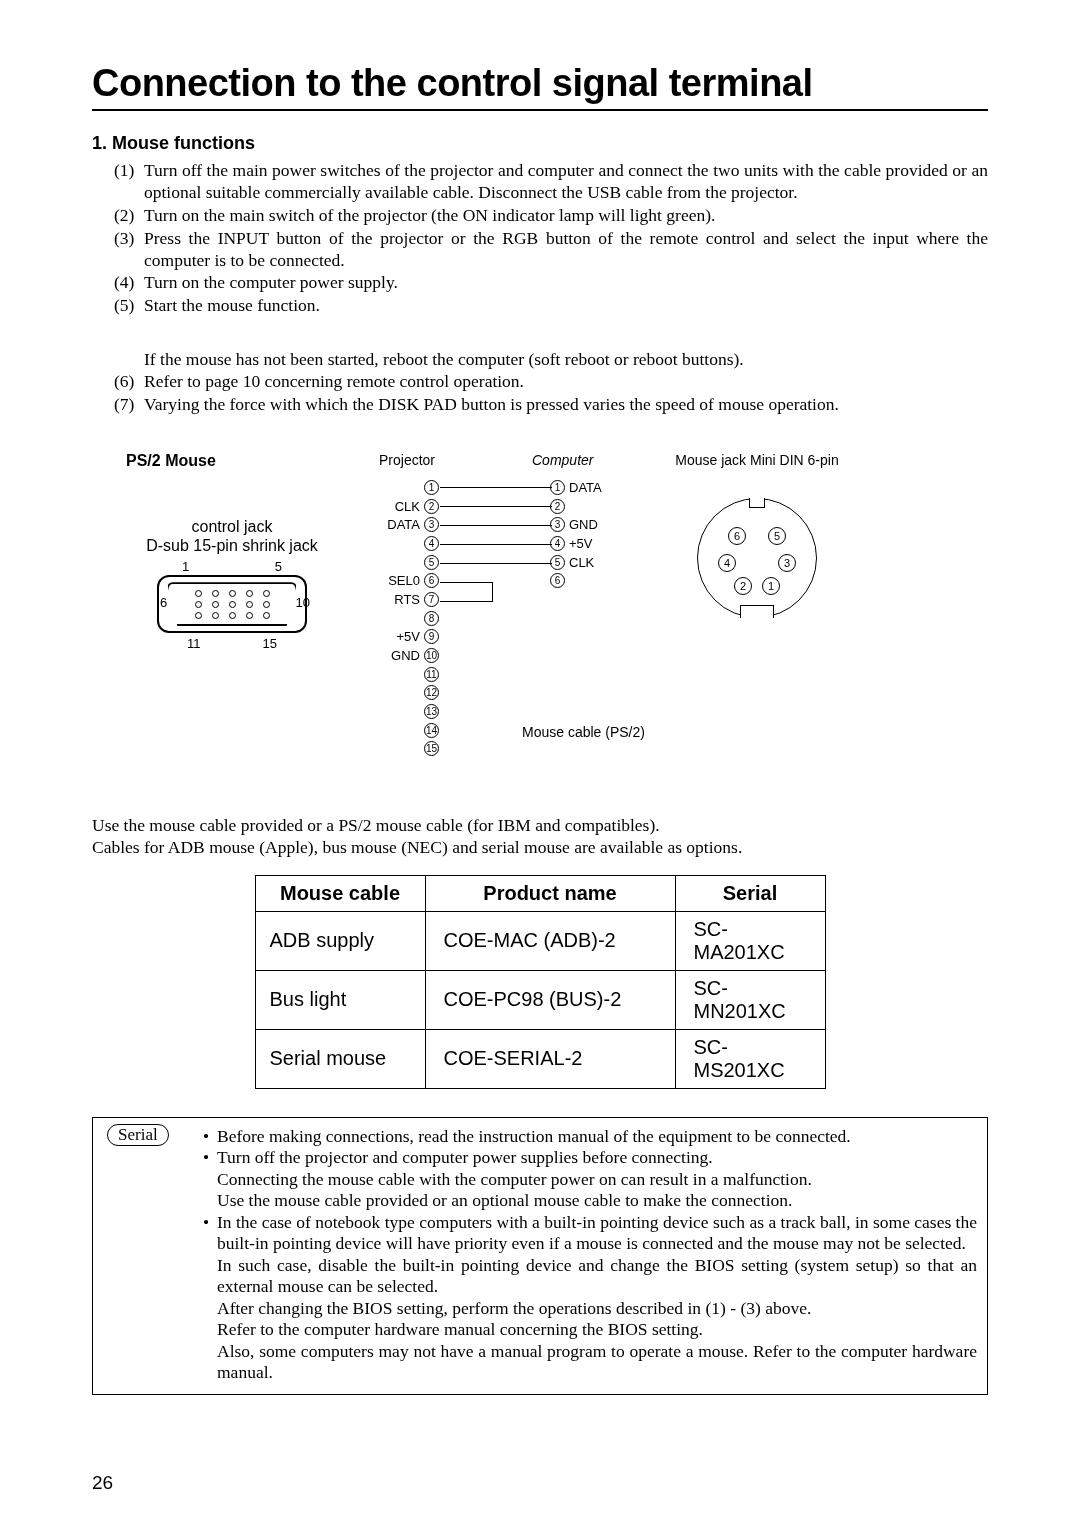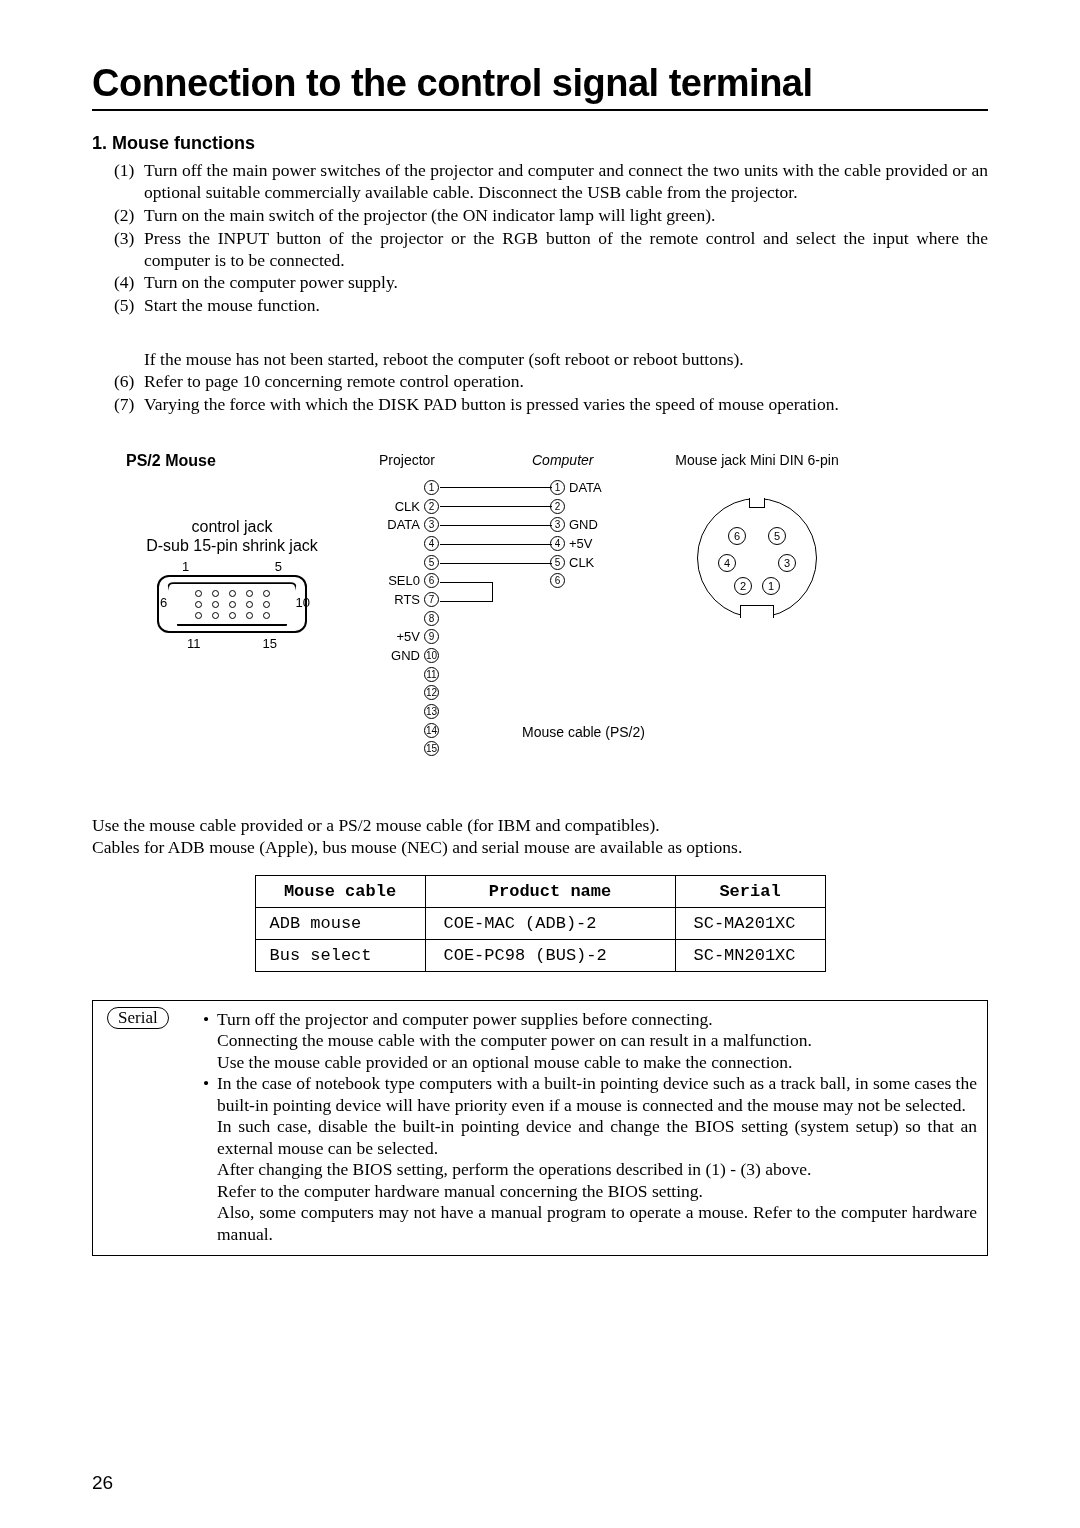--- a/index.html
+++ b/index.html
@@ -134,22 +134,22 @@
   .mdin .p2{ left:36px; bottom:22px;}
   .mdin .p1{ right:36px; bottom:22px;}
 
   .cable-label { position:absolute; left:430px; top:272px; font-family:Arial,sans-serif; font-size:14px;}
 
   .notes { font-size: 17.5px; line-height:1.25; margin-bottom:16px;}
 
   table.cables {
     border-collapse: collapse;
     margin: 16px auto 28px;
-    font-family: Liberation Mono, monospace;
-    font-size: 17px;
+    font-family: Liberation Sans, sans-serif;
+    font-size: 20px;
   }
   table.cables th, table.cables td {
     border: 1px solid #000;
     padding: 6px 18px;
     text-align: left;
   }
   table.cables th { font-weight: 700; text-align: center; }
   table.cables td.col1 { width: 170px; padding-left:14px;}
   table.cables td.col2 { width: 250px; }
   table.cables td.col3 { width: 150px; }
@@ -377,35 +377,41 @@
   <table class="cables">
     <thead>
         <tr>
       <th>Mouse cable</th>
       <th>Product name</th>
       <th>Serial</th>
     </tr>
       </thead>
     <tbody id="tbody">
         <tr>
-          <td class="col1">ADB mouse</td>
+          <td class="col1">ADB supply</td>
           <td class="col2">COE-MAC (ADB)-2</td>
           <td class="col3">SC-MA201XC</td>
         </tr>
         <tr>
-          <td class="col1">Bus select</td>
+          <td class="col1">Bus light</td>
           <td class="col2">COE-PC98 (BUS)-2</td>
           <td class="col3">SC-MN201XC</td>
         </tr>
+        <tr>
+          <td class="col1">Serial mouse</td>
+          <td class="col2">COE-SERIAL-2</td>
+          <td class="col3">SC-MS201XC</td>
+        </tr>
       </tbody>
   </table>
 
   <div class="caution-box">
     <div class="caution-pill">Serial</div>
     <div id="caution-body">
+        <div class="bullet">Before making connections, read the instruction manual of the equipment to be connected.</div>
         <div class="bullet">Turn off the projector and computer power supplies before connecting.</div>
         <div class="plain">Connecting the mouse cable with the computer power on can result in a malfunction.</div>
         <div class="plain">Use the mouse cable provided or an optional mouse cable to make the connection.</div>
         <div class="bullet">In the case of notebook type computers with a built-in pointing device such as a track ball, in some cases the built-in pointing device will have priority even if a mouse is connected and the mouse may not be selected.</div>
         <div class="plain">In such case, disable the built-in pointing device and change the BIOS setting (system setup) so that an external mouse can be selected.</div>
         <div class="plain">After changing the BIOS setting, perform the operations described in (1) - (3) above.</div>
         <div class="plain">Refer to the computer hardware manual concerning the BIOS setting.</div>
         <div class="plain">Also, some computers may not have a manual program to operate a mouse. Refer to the computer hardware manual.</div>
       </div>
   </div>

